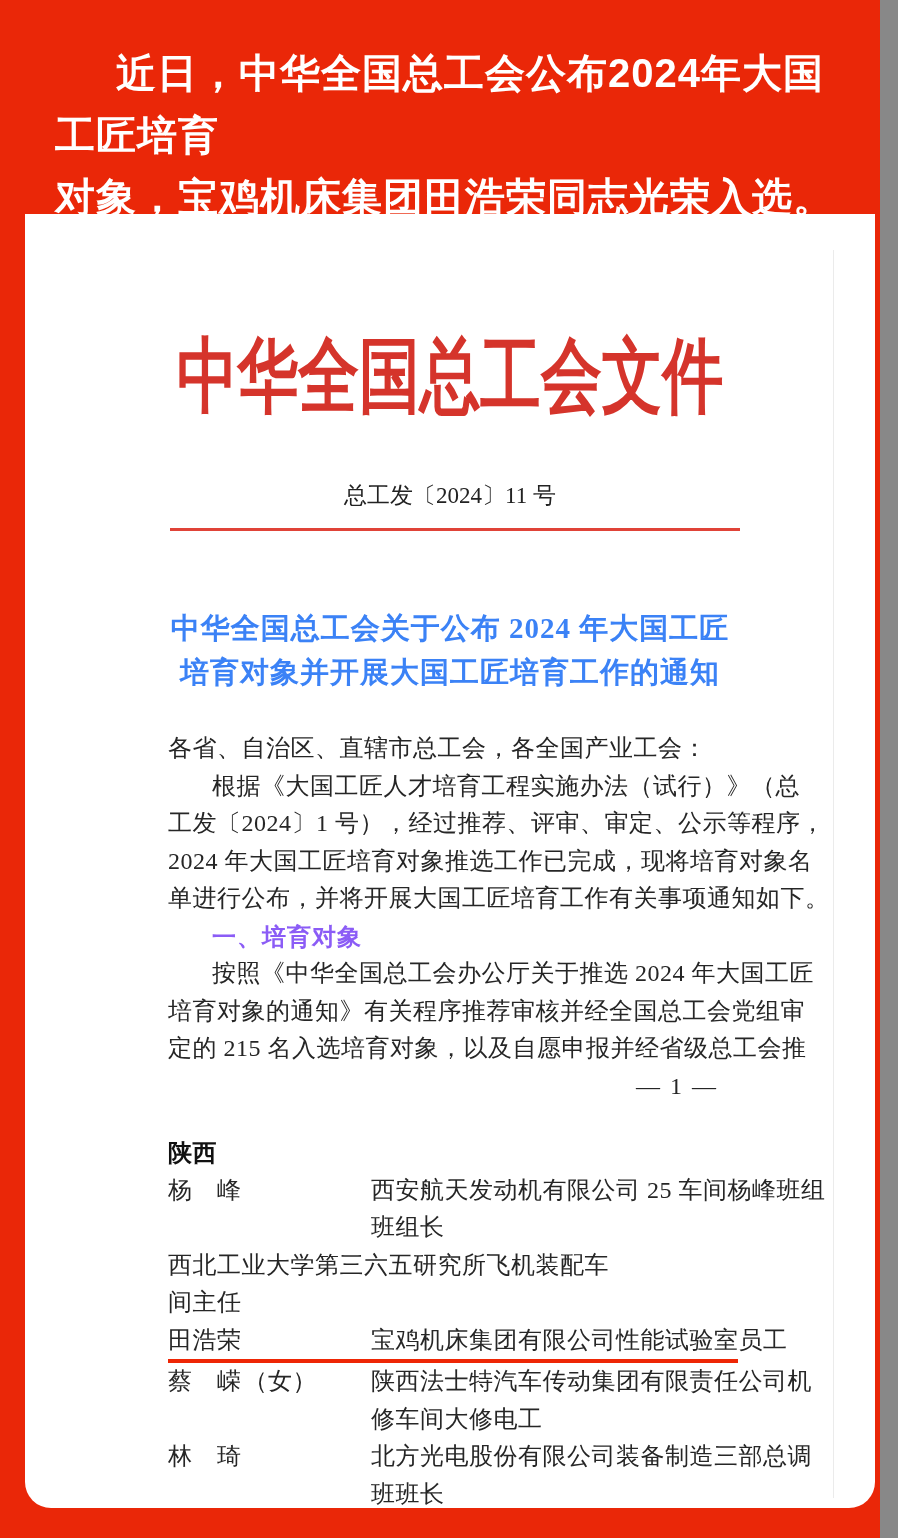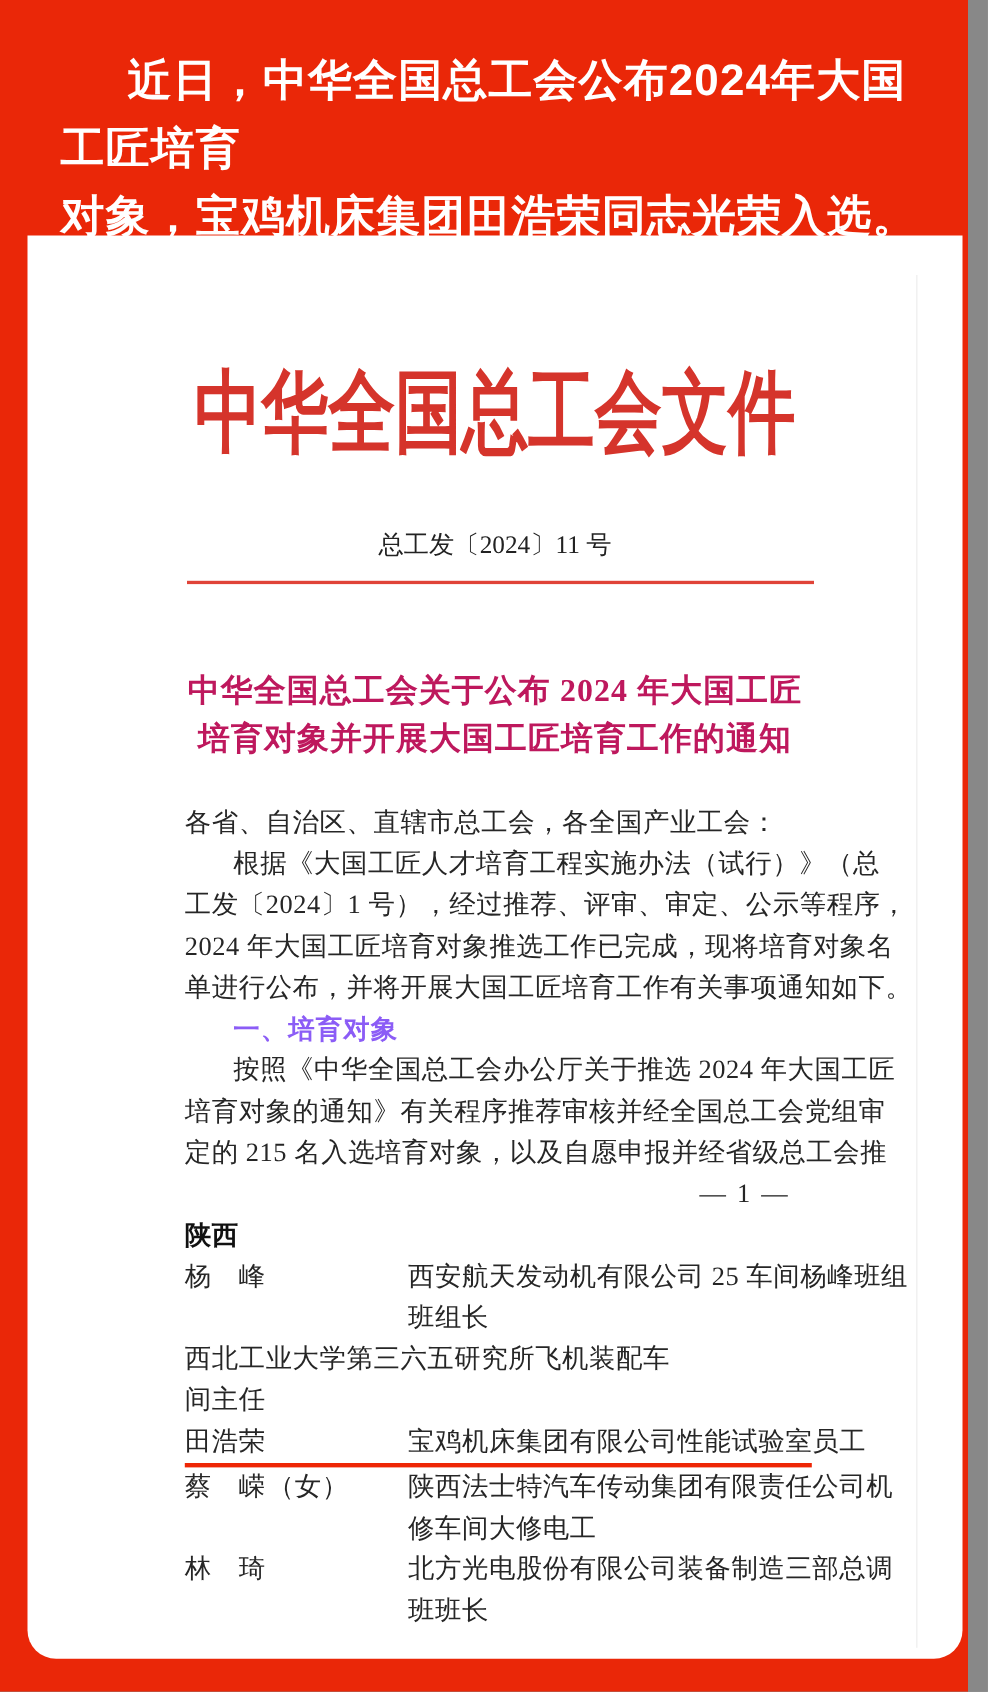--- a/index.html
+++ b/index.html
@@ -40,39 +40,39 @@
   .doc-number{
     position:absolute;top:268px;left:0;width:100%;
     text-align:center;color:#222;font-size:23px;line-height:28px;
   }
   .red-rule{
     position:absolute;top:314px;left:145px;width:570px;height:3px;
     background:var(--c-rule_red,#e04338);
   }
   .doc-title{
     position:absolute;top:392px;left:0;width:100%;
-    text-align:center;color:#be185d;
+    text-align:center;color:#3b82f6;
     font-weight:bold;font-size:29px;line-height:44px;
     letter-spacing:1px;
   }
   .doc-body{
     position:absolute;top:516px;left:143px;width:570px;
     color:var(--c-text,#262626);
     font-size:24px;
   }
   .bline{height:37.5px;line-height:37.5px;white-space:nowrap;letter-spacing:0.5px;}
   .indent{text-indent:44px;}
   .heading-line{
     font-family:"Liberation Sans",sans-serif;
     font-weight:bold;color:#8b5cf6;letter-spacing:1px;
   }
   .page-number{text-align:right;padding-right:20px;letter-spacing:2px;}
   .province{
     font-family:"Liberation Sans",sans-serif;
-    font-weight:bold;color:#111;
+    font-weight:bold;color:#111;margin-top:29px;
   }
   .entry-row{display:flex;width:570px;gap:33px;}
   .entry-row .name-cell{width:170px;flex:0 0 170px;}
   .entry-row .org-cell{flex:1 1 auto;}
   .entry-row.highlight{
     border-bottom:4px solid var(--c-highlight_underline,#ee2605);
     align-items:flex-end;
   }
   .suffix{margin-left:2px;}
 </style>

